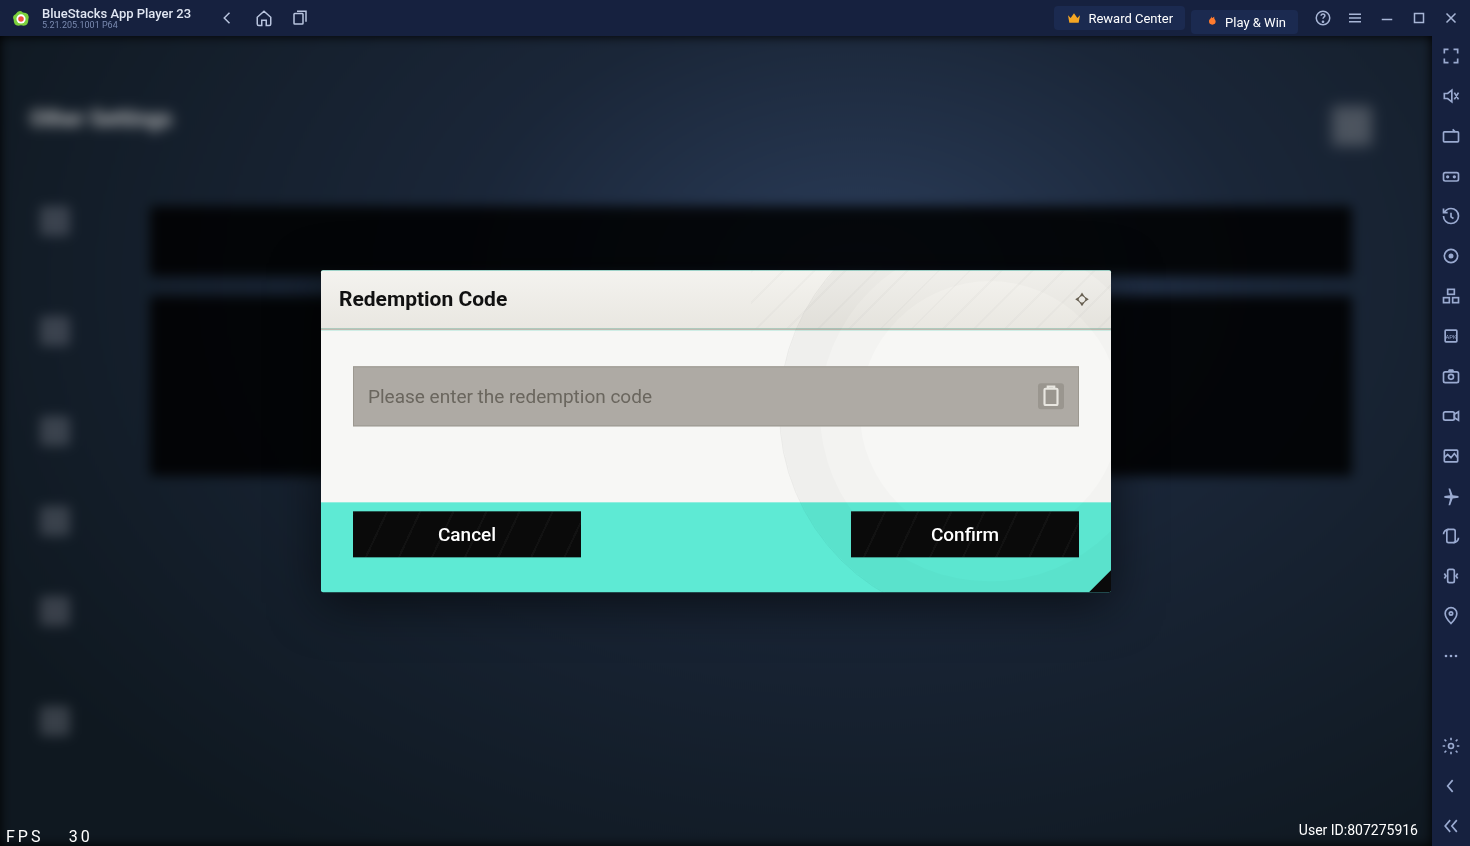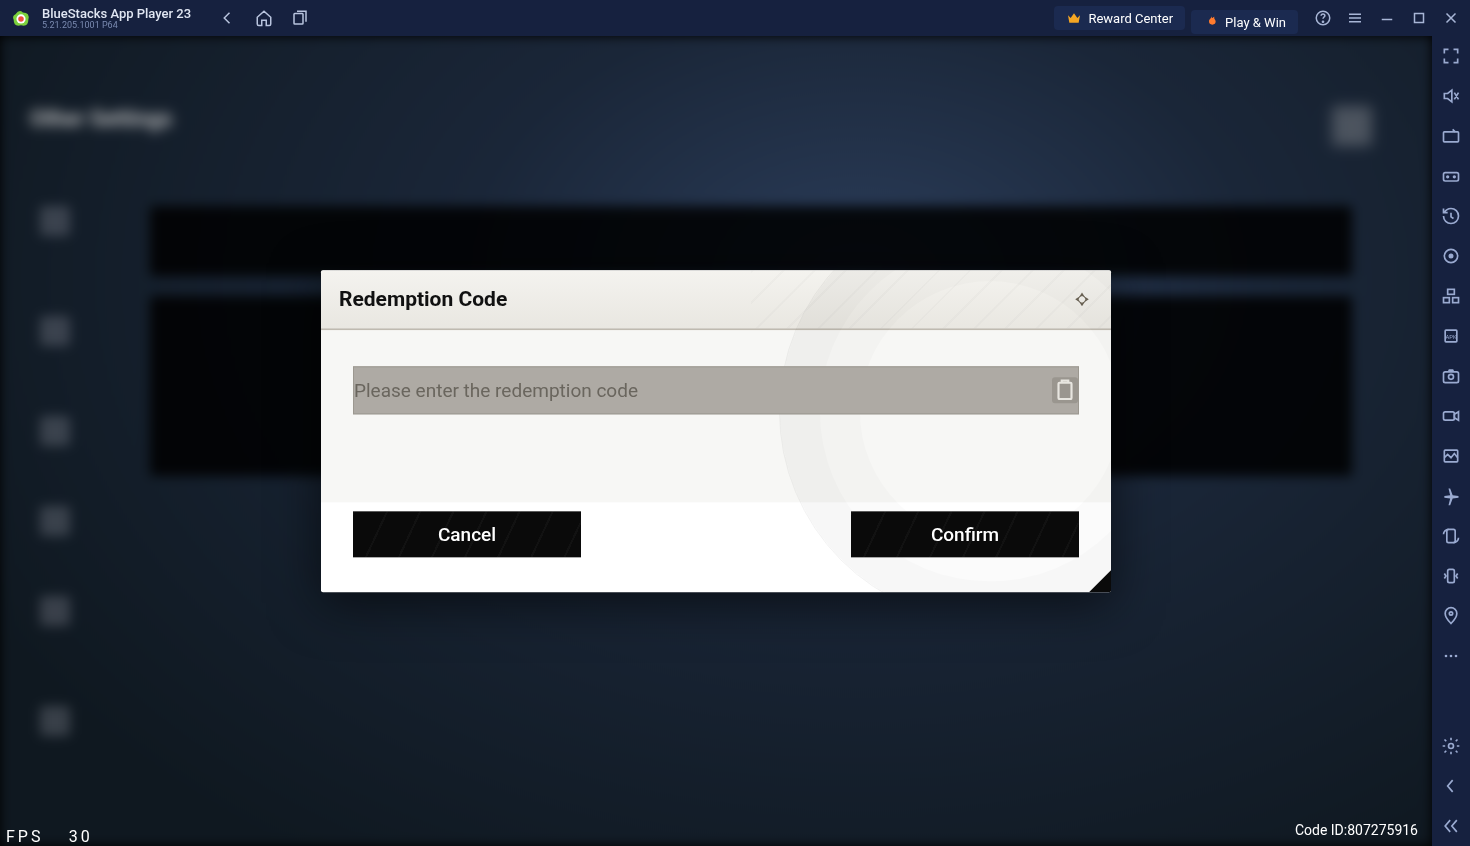--- a/index.html
+++ b/index.html
@@ -64,21 +64,21 @@
 }
 
 
 .fps { position:absolute; left:6px; bottom:0; color:#fff; font-family: monospace; font-size:16px; letter-spacing:3px; }
 .userid { position:absolute; right:14px; bottom:8px; color:#fff; font-size:14px; }
 
 
 .modal {
   position:absolute; left:50%; top:50%; transform:translate(-50%, -53%);
   width: 790px; height: 322px;
-  background: #ffffff;
+  background: #5eead4;
   border-radius: 2px;
   box-shadow: 0 10px 50px rgba(0,0,0,0.6);
   display:flex; flex-direction:column;
   overflow:hidden;
 }
 .modal .mhdr {
   height: 60px; display:flex; align-items:center; padding: 0 18px;
   border-bottom: 2px solid #bfbab0;
   position:relative;
   background: linear-gradient(180deg, #f4f3ef 0%, #e9e7e1 100%);
@@ -94,24 +94,24 @@
   cursor:pointer; display:flex; align-items:center; justify-content:center;
 }
 .modal .mbody { flex:1; padding: 36px 32px 0 32px; background:#f7f7f5; position:relative;}
 .modal .mbody::before{
   content:""; position:absolute; right:-90px; bottom:-120px; width:420px; height:420px;
   border:1px solid rgba(0,0,0,0.05); border-radius:50%;
   box-shadow: inset 0 0 0 40px rgba(0,0,0,0.015), inset 0 0 0 80px rgba(0,0,0,0.015);
   pointer-events:none;
 }
 .modal .field {
-  width:100%; height:48px;
+  width:100%; height:60px;
   background:#aeaaa4;
   border:1px solid #9c9890;
-  display:flex; align-items:center; padding:0 0;
+  display:flex; align-items:center; padding:0 14px;
   position:relative;
 }
 .modal .field input {
   flex:1; background:transparent; border:none; outline:none;
   font-size:19px; color:#5b574f;
 }
 .modal .field input::placeholder { color:#6a665e; }
 .modal .field .paste-ic {
   width:26px; height:26px; background:#9a968f; border-radius:3px;
   display:flex; align-items:center; justify-content:center; color:#e8e6e0; cursor:pointer;
@@ -245,21 +245,21 @@
       <div class="side-icon" style="top:380px"></div>
       <div class="side-icon" style="top:470px"></div>
       <div class="side-icon" style="top:560px"></div>
       <div class="side-icon" style="top:670px"></div>
     </div>
 
     <div class="fps">
       <span>FPS</span>&nbsp;&nbsp;<span>30</span>
     </div>
     <div class="userid">
-      <span>Code ID:</span><span>807275916</span>
+      <span>User ID:</span><span>807275916</span>
     </div>
 
     <div class="modal">
       <div class="mhdr">
         <div class="mtitle">Redemption Code</div>
         <div class="mclose">
           <svg viewBox="0 0 40 40">
               <g fill="#6b6355">
                 <polygon points="20,12 24,18 20,16 16,18"></polygon>
                 <polygon points="20,28 16,22 20,24 24,22"></polygon>

